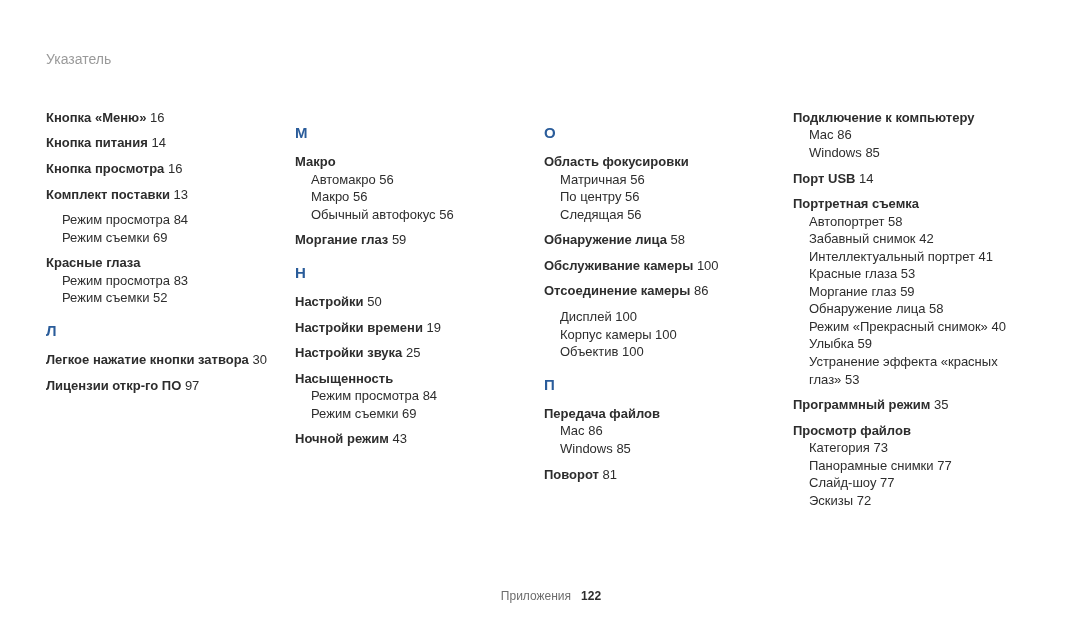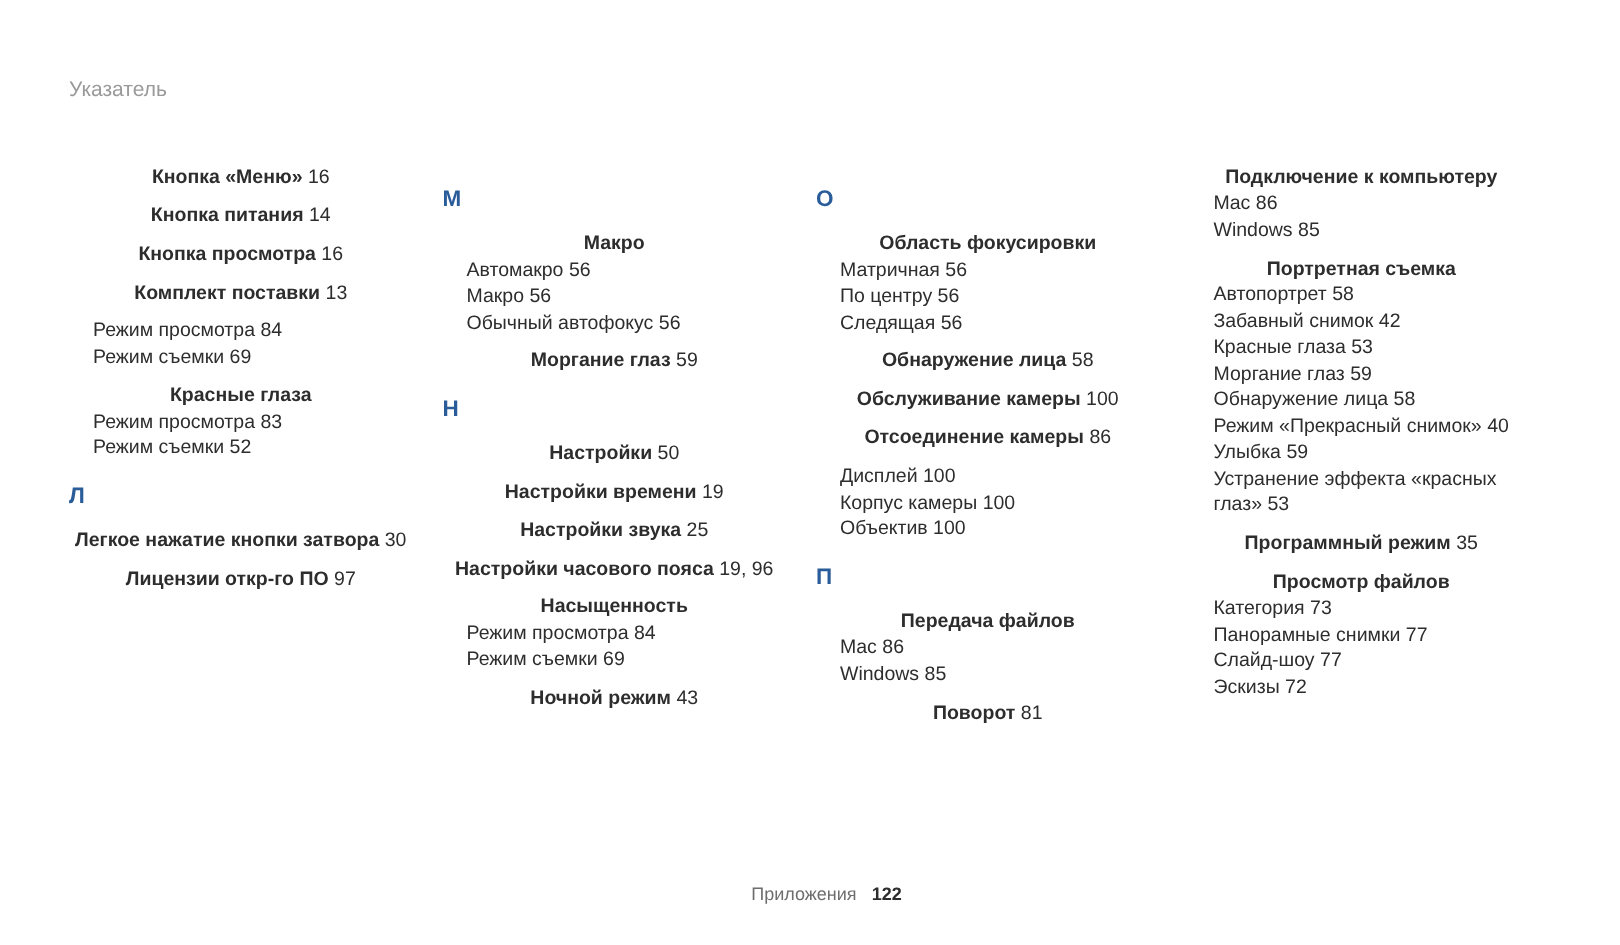--- a/index.html
+++ b/index.html
@@ -38,21 +38,20 @@
     font-weight: 700;
     font-size: 15px;
     margin-top: 14px;
     margin-bottom: 10px;
   }
   .entry {
     margin-bottom: 8px;
   }
   .entry-title {
     font-weight: 700;
-    text-align: center;
   }
   .entry-title .pg {
     font-weight: 400;
   }
   .sub {
     margin-left: 16px;
     font-weight: 400;
   }
   .footer {
     position: absolute;
@@ -121,23 +120,20 @@
         <div class="entry">
           <div class="entry-title"><span>Настройки</span>  <span class="pg">50</span></div>
         </div>
         <div class="entry">
           <div class="entry-title"><span>Настройки времени</span>  <span class="pg">19</span></div>
         </div>
         <div class="entry">
           <div class="entry-title"><span>Настройки звука</span>  <span class="pg">25</span></div>
         </div>
         <div class="entry">
-          <div class="entry-title"><span>Настройки часового пояса</span>  <span class="pg">19, 96</span></div>
-        </div>
-        <div class="entry">
           <div class="entry-title"><span>Насыщенность</span></div>
           <div class="sub"><span>Режим просмотра</span>  <span>84</span></div>
           <div class="sub"><span>Режим съемки</span>  <span>69</span></div>
         </div>
         <div class="entry">
           <div class="entry-title"><span>Ночной режим</span>  <span class="pg">43</span></div>
         </div>
       </div>
       <div class="col">
         <div class="letter">О</div>
@@ -171,23 +167,27 @@
           <div class="entry-title"><span>Поворот</span>  <span class="pg">81</span></div>
         </div>
       </div>
       <div class="col">
         <div class="entry">
           <div class="entry-title"><span>Подключение к компьютеру</span></div>
           <div class="sub"><span>Mac</span>  <span>86</span></div>
           <div class="sub"><span>Windows</span>  <span>85</span></div>
         </div>
         <div class="entry">
+          <div class="entry-title"><span>Порт USB</span>  <span class="pg">14</span></div>
+        </div>
+        <div class="entry">
           <div class="entry-title"><span>Портретная съемка</span></div>
           <div class="sub"><span>Автопортрет</span>  <span>58</span></div>
           <div class="sub"><span>Забавный снимок</span>  <span>42</span></div>
+          <div class="sub"><span>Интеллектуальный портрет</span>  <span>41</span></div>
           <div class="sub"><span>Красные глаза</span>  <span>53</span></div>
           <div class="sub"><span>Моргание глаз</span>  <span>59</span></div>
           <div class="sub"><span>Обнаружение лица</span>  <span>58</span></div>
           <div class="sub"><span>Режим «Прекрасный снимок»</span>  <span>40</span></div>
           <div class="sub"><span>Улыбка</span>  <span>59</span></div>
           <div class="sub"><span>Устранение эффекта «красных глаз»</span>  <span>53</span></div>
         </div>
         <div class="entry">
           <div class="entry-title"><span>Программный режим</span>  <span class="pg">35</span></div>
         </div>

